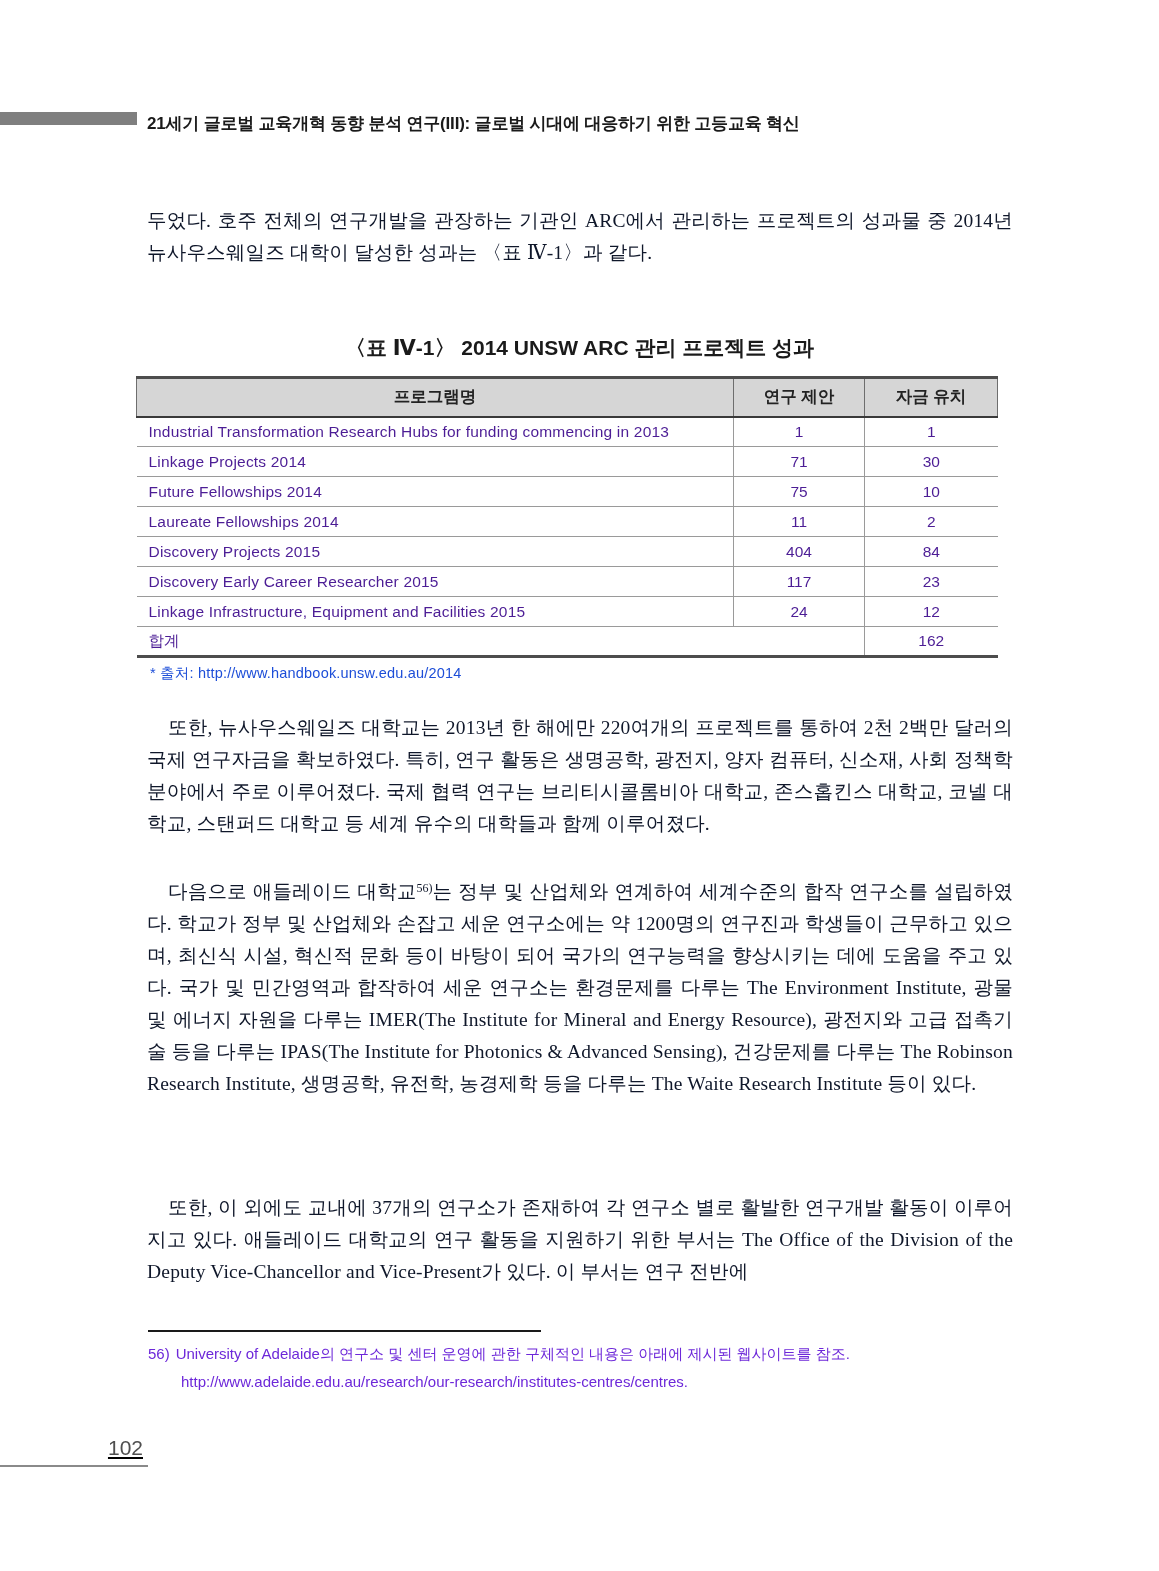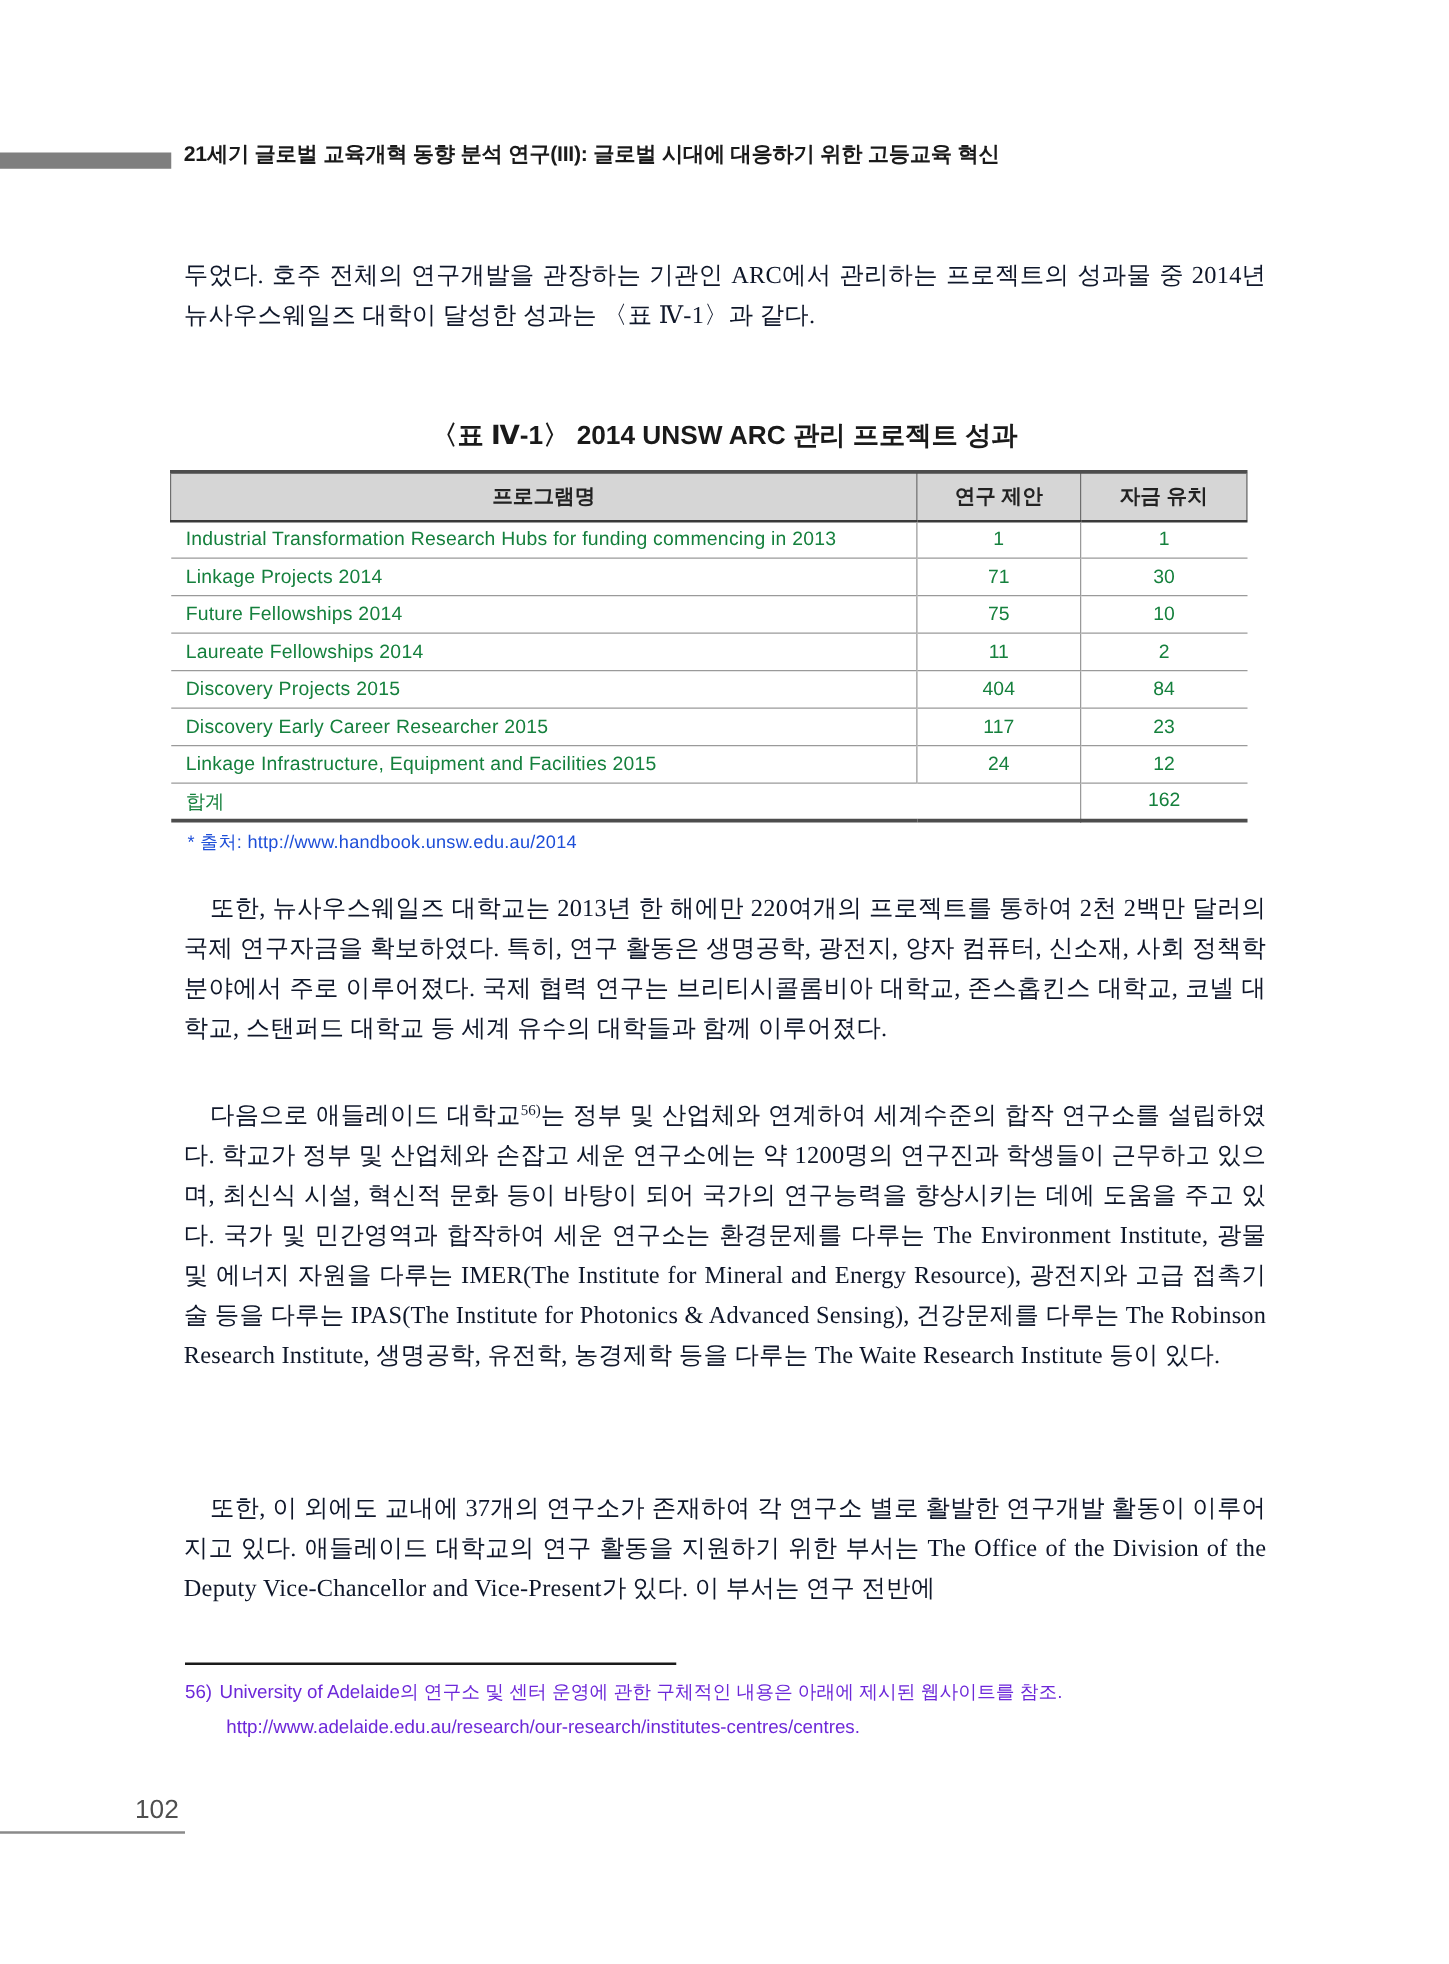--- a/index.html
+++ b/index.html
@@ -12,21 +12,21 @@
     overflow: hidden;
     font-family: "Liberation Serif", "DejaVu Serif", serif;
   }
 
   
   .running-head {
     position: absolute;
     left: 0; top: 112px;
     width: 100%;
     display: flex;
-    align-items: flex-end;
+    align-items: flex-start;
   }
   .head-bar {
     width: 137px; height: 13px;
     background: #7f7f7f;
     flex: 0 0 auto;
   }
   .head-title {
     margin-left: 10px;
     font-family: "Liberation Sans", "DejaVu Sans", sans-serif;
     font-weight: bold;
@@ -86,21 +86,21 @@
     font-weight: bold;
     color: #222222;
     border-bottom: 2px solid #3a3a3a;
     border-left: 1px solid #6e6e6e;
     border-right: 1px solid #6e6e6e;
     text-align: center;
   }
   .data-table td {
     height: 30px;
     font-size: 15.5px;
-    color: #15803d;
+    color: #4c1d95;
     border-top: 1px solid #9a9a9a;
   }
   .data-table td.name {
     padding-left: 12px;
     text-align: left;
     letter-spacing: 0.2px;
   }
   .data-table td.num {
     text-align: center;
     border-left: 1px solid #9a9a9a;
@@ -133,20 +133,21 @@
   }
   .fn-line1 { margin-top: 10px; line-height: 24px; }
   .fn-line1 .fn-marker { margin-right: 6px; }
   .fn-line2 { padding-left: 33px; line-height: 24px; margin-top: 4px; }
 
   
   .page-footer {
     position: absolute;
     left: 0; top: 1436px;
     width: 148px;
+    text-decoration: underline;
   }
   .page-number {
     display: block;
     text-align: right;
     padding-right: 5px;
     font-family: "Liberation Sans", "DejaVu Sans", sans-serif;
     font-size: 21px;
     color: #4f4f4f;
   }
   .footer-rule {

